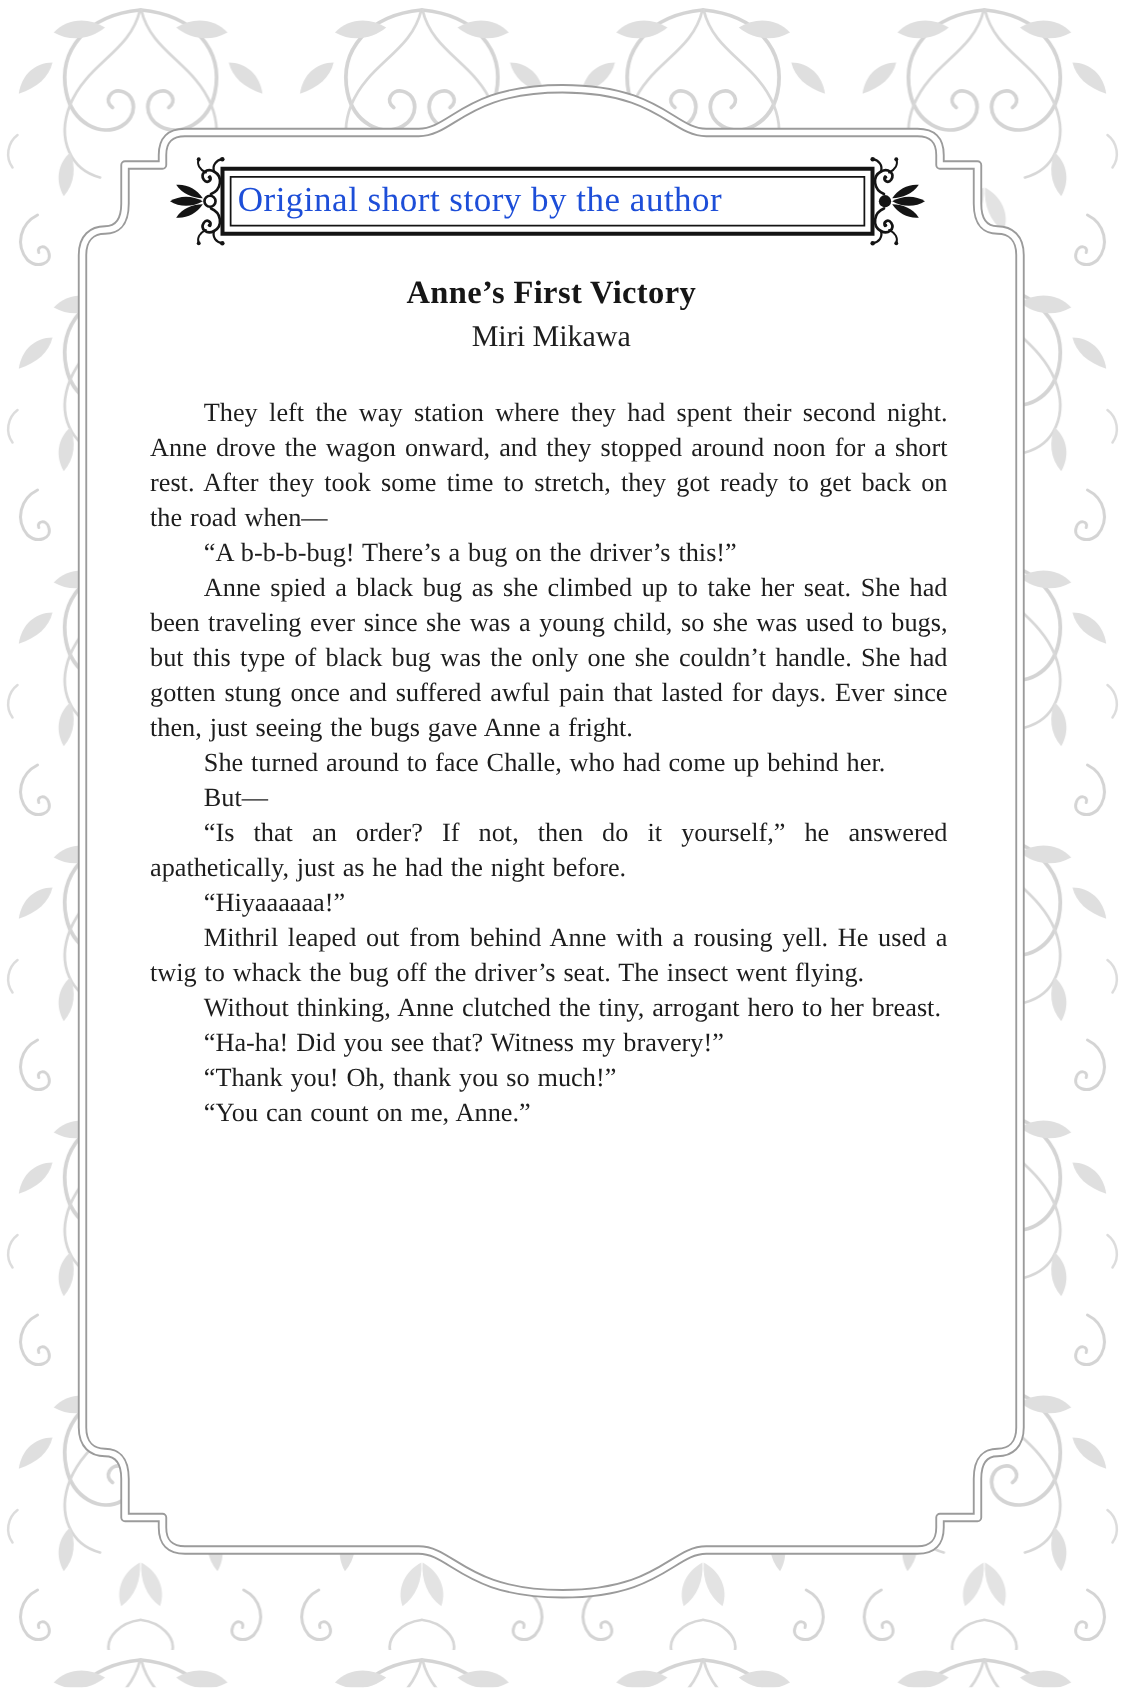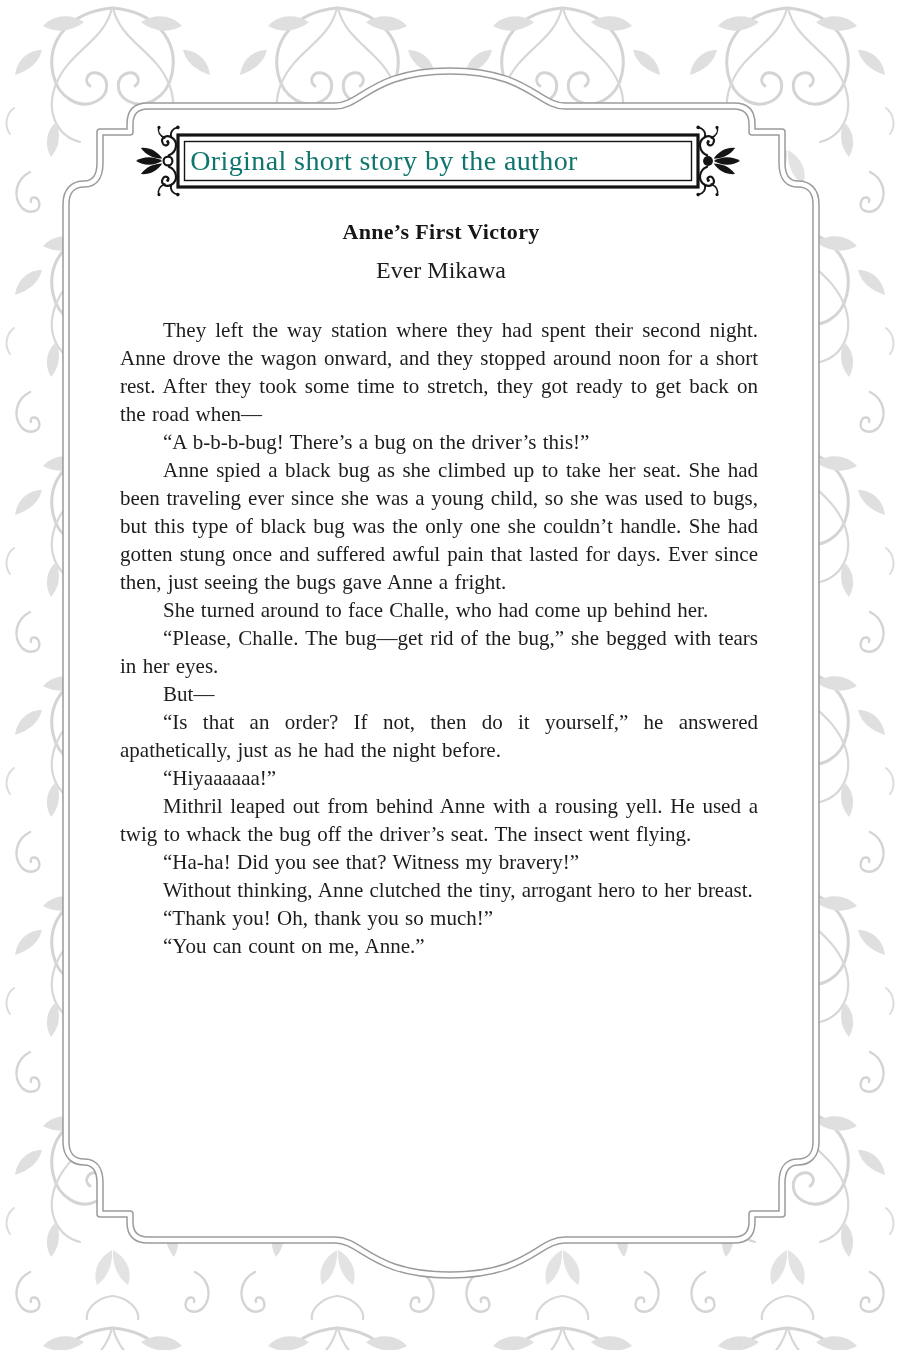--- a/index.html
+++ b/index.html
@@ -8,25 +8,25 @@
     position: relative;
     overflow: hidden;
     background: #ffffff;
     font-family: "Liberation Serif", "DejaVu Serif", serif;
     color: #1d1d1d;
   }
   .frame-svg { position: absolute; left: 0; top: 0; }
   .banner-label {
     position: absolute; left: 178px; top: 135px; width: 412px; height: 52px;
     display: flex; align-items: center; justify-content: center;
-    font-size: 28px; letter-spacing: 0.4px; color: #0f766e; white-space: nowrap;
+    font-size: 28px; letter-spacing: 0.4px; color: #1d4ed8; white-space: nowrap;
   }
   .story-title {
     position: absolute; left: 66px; top: 219px; width: 750px;
-    text-align: center; font-size: 22px; font-weight: bold;
+    text-align: center; font-size: 26px; font-weight: bold;
     letter-spacing: 0.3px; color: #161616;
   }
   .story-author {
     position: absolute; left: 66px; top: 257px; width: 750px;
     text-align: center; font-size: 24px; color: #1d1d1d;
   }
   .story-body {
     position: absolute; left: 120px; top: 316px; width: 638px;
     font-size: 21px; line-height: 28px; text-align: justify;
     word-spacing: 0.05em; color: #1d1d1d;
@@ -112,29 +112,28 @@
   <g transform="translate(708,161) scale(-0.82,0.82)">
     <use href="#flourishBody"></use>
     <circle cx="0" cy="0" r="6" fill="#141414"></circle>
   </g>
 </svg>
 
 <div class="banner-label">Original short story by the author</div>
 
 <div class="story-title">Anne’s First Victory</div>
 
-<div class="story-author">Ever Mikawa</div>
+<div class="story-author">Miri Mikawa</div>
 
 <div class="story-body">
     <p>They left the way station where they had spent their second night. Anne drove the wagon onward, and they stopped around noon for a short rest. After they took some time to stretch, they got ready to get back on the road when—</p>
     <p>“A b-b-b-bug! There’s a bug on the driver’s this!”</p>
     <p>Anne spied a black bug as she climbed up to take her seat. She had been traveling ever since she was a young child, so she was used to bugs, but this type of black bug was the only one she couldn’t handle. She had gotten stung once and suffered awful pain that lasted for days. Ever since then, just seeing the bugs gave Anne a fright.</p>
     <p>She turned around to face Challe, who had come up behind her.</p>
-    <p>“Please, Challe. The bug—get rid of the bug,” she begged with tears in her eyes.</p>
     <p>But—</p>
     <p>“Is that an order? If not, then do it yourself,” he answered apathetically, just as he had the night before.</p>
     <p>“Hiyaaaaaa!”</p>
     <p>Mithril leaped out from behind Anne with a rousing yell. He used a twig to whack the bug off the driver’s seat. The insect went flying.</p>
+    <p>Without thinking, Anne clutched the tiny, arrogant hero to her breast.</p>
     <p>“Ha-ha! Did you see that? Witness my bravery!”</p>
-    <p>Without thinking, Anne clutched the tiny, arrogant hero to her breast.</p>
     <p>“Thank you! Oh, thank you so much!”</p>
     <p>“You can count on me, Anne.”</p>
   </div>
 
 </body></html>

